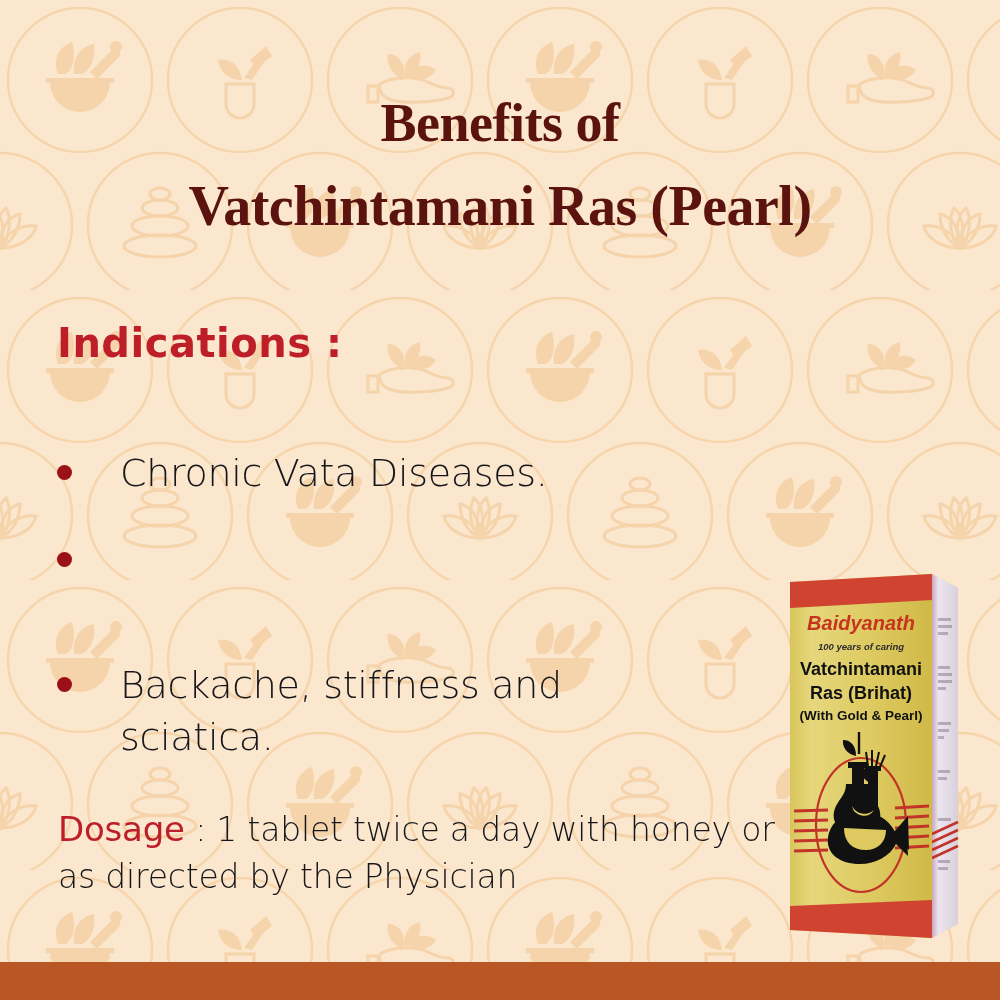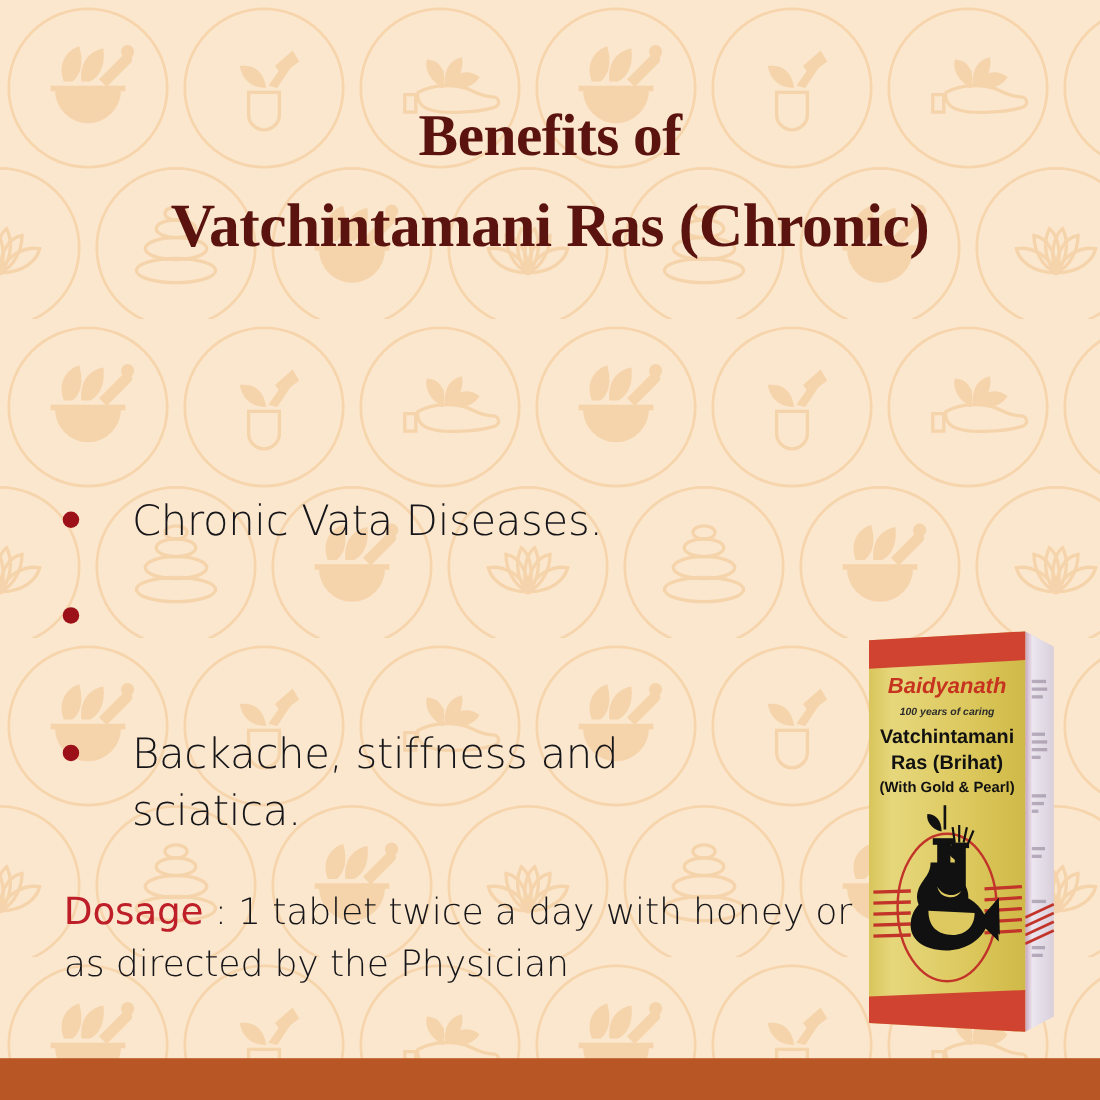--- a/index.html
+++ b/index.html
@@ -222,22 +222,23 @@
         <use href="#tile"></use>
       </pattern>
     </defs>
     <rect x="0" y="0" width="1000" height="1000" fill="url(#ayur)"></rect>
   </svg>
 
   <div id="content">
 
     <div class="title-line" id="title-line-1">Benefits of</div>
 
-    <div class="title-line" id="title-line-2">Vatchintamani Ras (Chronic)</div>
-
+    <div class="title-line" id="title-line-2">Vatchintamani Ras (Pearl)</div>
+
+    <div id="indications-heading">Indications :</div>
 
     <div class="bullet-row" id="bullet-0">
       <span class="bullet-dot"></span>
       <span class="bullet-text">Chronic Vata Diseases.</span>
     </div>
 
     <div class="bullet-row" id="bullet-1">
       <span class="bullet-dot"></span>
     </div>
 

